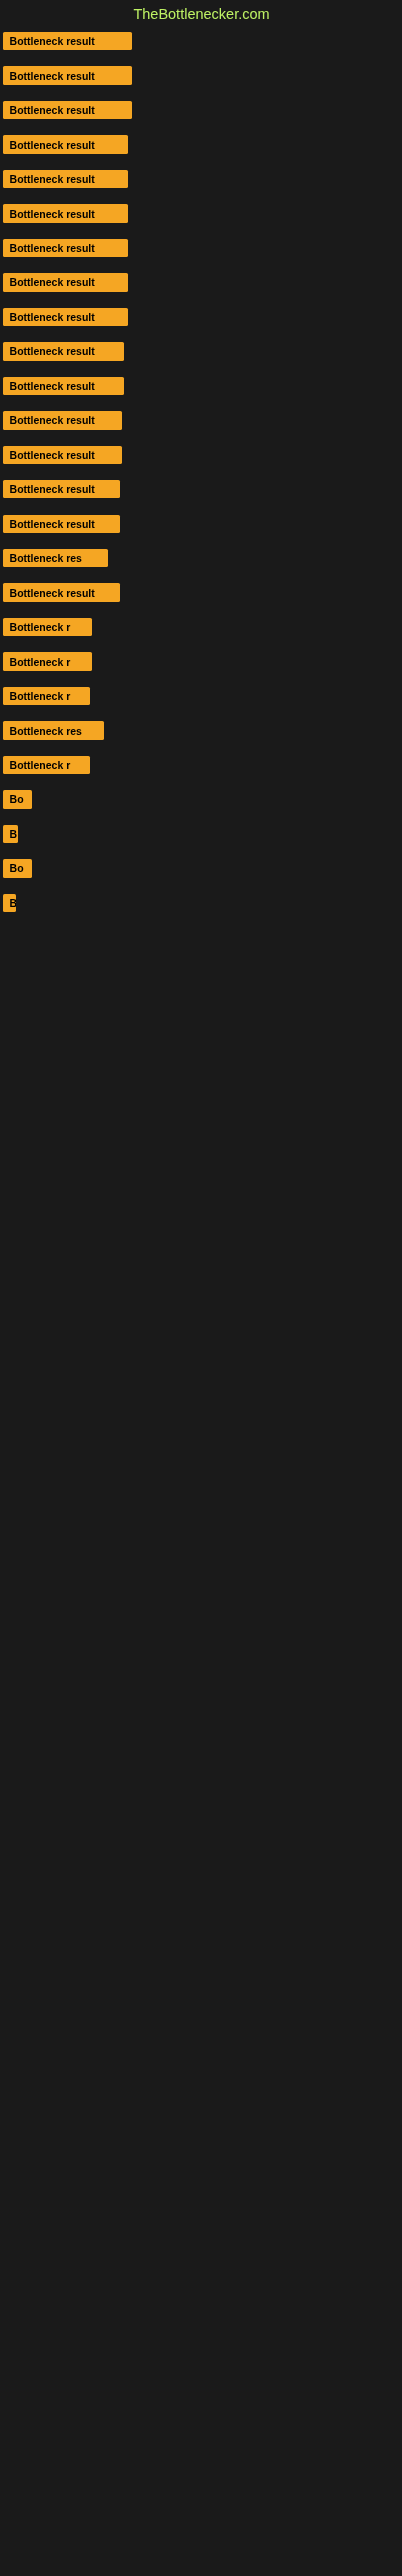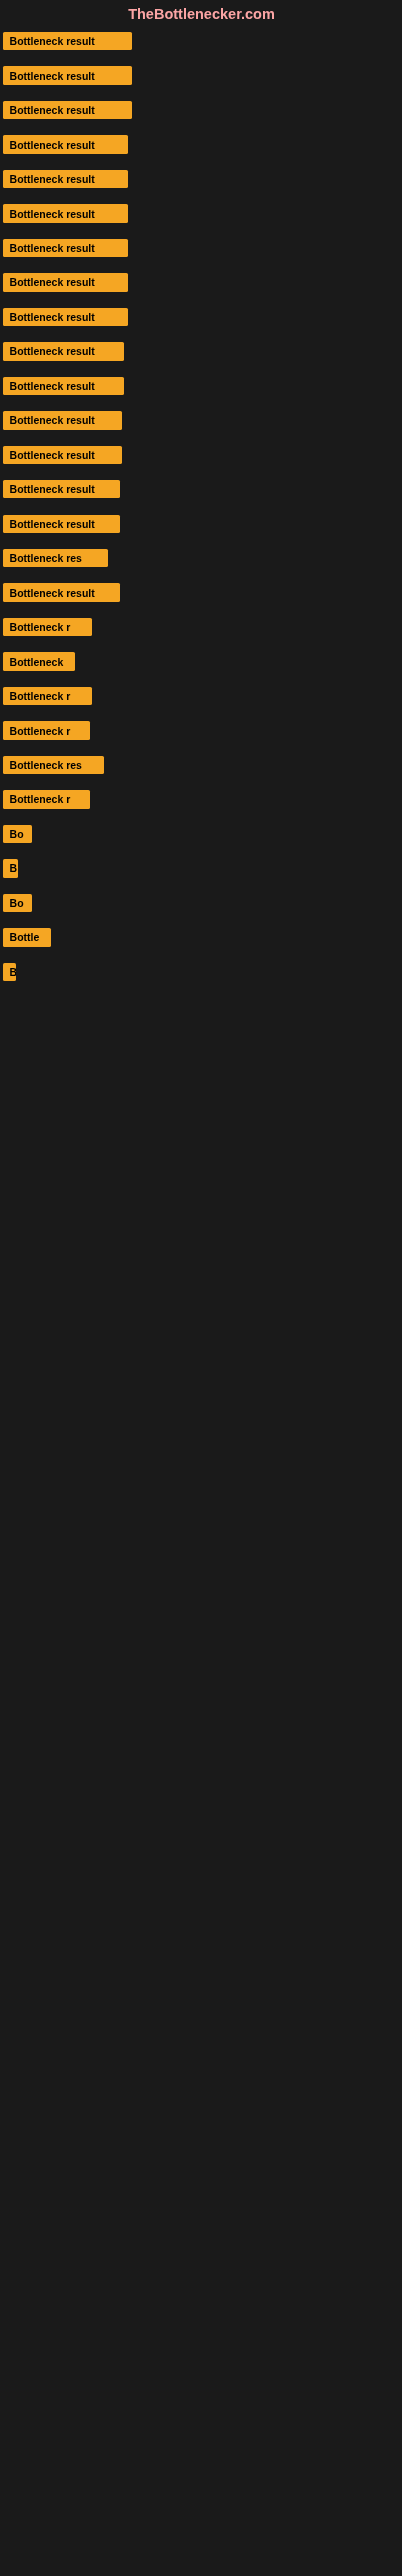--- a/index.html
+++ b/index.html
@@ -5,23 +5,23 @@
     * { margin: 0; padding: 0; box-sizing: border-box; }
     body {
       background-color: #1a1a1a;
       width: 403px;
       min-height: 2576px;
       font-family: Arial, sans-serif;
       position: relative;
     }
     .site-title {
       text-align: center;
-      color: #fca5a5;
+      color: #bef264;
       font-size: 14.5px;
-      font-weight: bold;
+      font-weight: normal;
       padding: 6.4px 0;
       background-color: #1a1a1a;
     }
     .bottleneck-item {
       display: flex;
       align-items: center;
       margin-bottom: 1.6px;
     }
     .bottleneck-badge {
       background-color: #f5a623;
@@ -96,23 +96,20 @@
     <div class="bottleneck-item">
       <span class="bottleneck-badge" style="max-width: 105px; width: 105px;">Bottleneck res</span>
     </div>
     <div class="bottleneck-item">
       <span class="bottleneck-badge" style="max-width: 117px; width: 117px;">Bottleneck result</span>
     </div>
     <div class="bottleneck-item">
       <span class="bottleneck-badge" style="max-width: 89px; width: 89px;">Bottleneck r</span>
     </div>
     <div class="bottleneck-item">
-      <span class="bottleneck-badge" style="max-width: 72px; width: 72px;">Bottleneck</span>
-    </div>
-    <div class="bottleneck-item">
       <span class="bottleneck-badge" style="max-width: 89px; width: 89px;">Bottleneck r</span>
     </div>
     <div class="bottleneck-item">
       <span class="bottleneck-badge" style="max-width: 87px; width: 87px;">Bottleneck r</span>
     </div>
     <div class="bottleneck-item">
       <span class="bottleneck-badge" style="max-width: 101px; width: 101px;">Bottleneck res</span>
     </div>
     <div class="bottleneck-item">
       <span class="bottleneck-badge" style="max-width: 87px; width: 87px;">Bottleneck r</span>
@@ -120,19 +117,16 @@
     <div class="bottleneck-item">
       <span class="bottleneck-badge" style="max-width: 29px; width: 29px;">Bo</span>
     </div>
     <div class="bottleneck-item">
       <span class="bottleneck-badge" style="max-width: 14.5px; width: 14.5px;">B</span>
     </div>
     <div class="bottleneck-item">
       <span class="bottleneck-badge" style="max-width: 29px; width: 29px;">Bo</span>
     </div>
     <div class="bottleneck-item">
-      <span class="bottleneck-badge" style="max-width: 48px; width: 48px;">Bottle</span>
-    </div>
-    <div class="bottleneck-item">
       <span class="bottleneck-badge" style="max-width: 11.3px; width: 11.3px;">B</span>
     </div>
   </div>
 
 
 </body></html>

